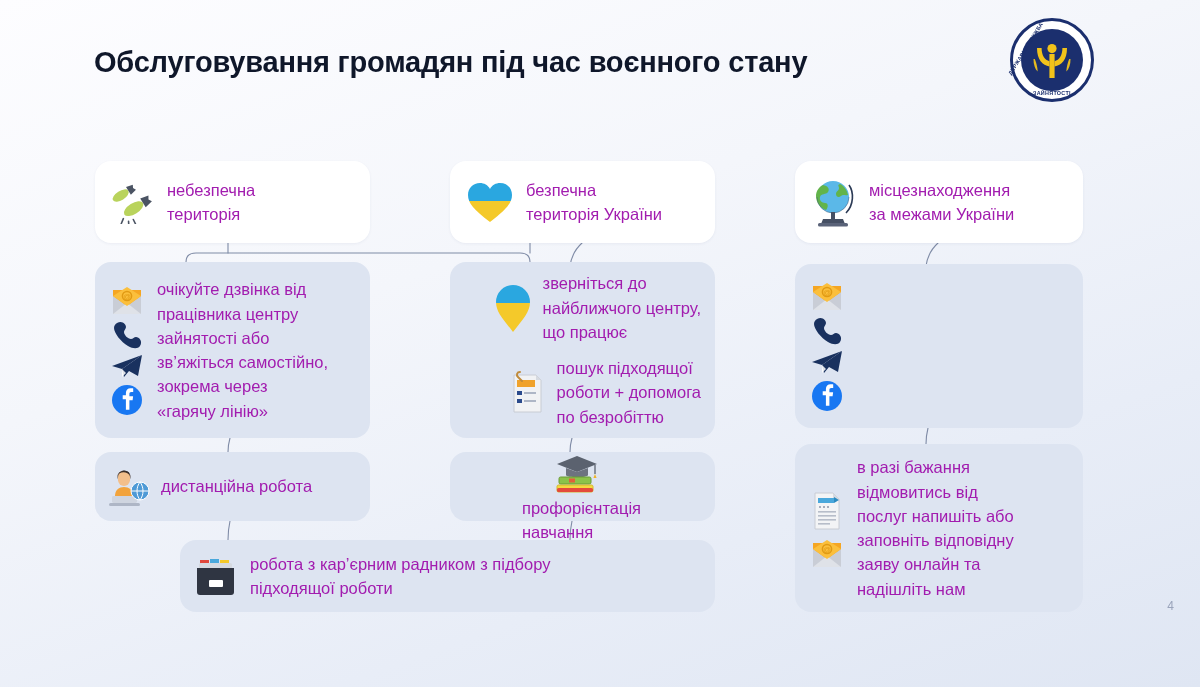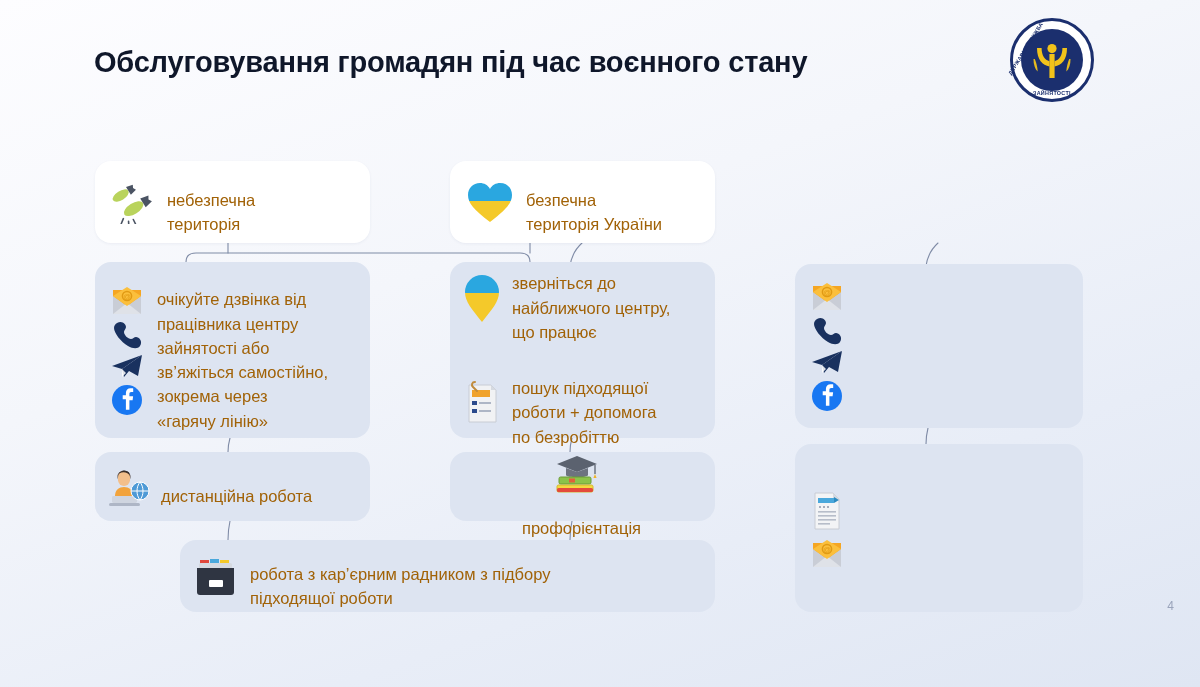--- a/index.html
+++ b/index.html
@@ -106,23 +106,22 @@
     justify-content: center;
     align-items: center;
     flex: 0 0 auto;
     margin-right: 10px;
   }
   .icon-col .ico + .ico { margin-top: 3px; }
 
   .card-text {
     font-size: 16.5px;
     line-height: 1.47;
-    color: #a16207;
+    color: #a21caf;
     white-space: pre-line;
-    margin-top: 20px;
   }
   .card.head .card-text { font-size: 16.5px; }
 
   .ico { display: block; flex: 0 0 auto; }
 
   .page-num {
     position: absolute;
     right: 26px;
     bottom: 74px;
     font-size: 12px;
@@ -255,21 +254,21 @@
         <circle cx="33" cy="25" r="9" fill="#4e9ad6"></circle>
         <g stroke="#ffffff" stroke-width="1" fill="none">
           <circle cx="33" cy="25" r="9"></circle>
           <path d="M24 25 h18 M33 16 c4 5 4 13 0 18 M33 16 c-4 5 -4 13 0 18"></path>
         </g>
       </svg>
     </div>
     <div class="card-text">дистанційна робота</div>
   </div>
 
-  <div class="card item" style="left:450px; top:262px; width:265px; height:176px; align-items:flex-start; flex-direction:column; justify-content:center; padding:10px 14px 10px 12px;">
+  <div class="card item" style="left:450px; top:262px; width:265px; height:176px; align-items:flex-end; flex-direction:column; justify-content:center; padding:10px 14px 10px 12px;">
     <div style="display:flex; align-items:center; margin-bottom:12px;">
       <div class="icon-col">
         <svg class="ico" width="40" height="50" viewBox="0 0 40 50">
           <defs>
             <clipPath id="pinClip">
               <path d="M20 49 C10 36 3 29 3 19 A17 17 0 0 1 37 19 C37 29 30 36 20 49Z"></path>
             </clipPath>
           </defs>
           <g clip-path="url(#pinClip)">
             <rect x="0" y="0" width="40" height="20" fill="#2aa7e0"></rect>
@@ -312,20 +311,36 @@
         <rect x="15" y="26.5" width="6" height="4" fill="#e0603a"></rect>
         <rect x="3" y="33" width="36" height="7" rx="1.6" fill="#f4d93e"></rect>
         <rect x="3" y="33" width="36" height="7" rx="1.6" fill="none" stroke="#d4b82a" stroke-width="1"></rect>
         <rect x="3" y="36" width="36" height="4" rx="1.6" fill="#e44a3c"></rect>
       </svg>
     </div>
     <div class="card-text">профорієнтація
 навчання</div>
   </div>
 
+  <div class="card head" style="left:795px; top:161px; width:288px; height:82px;">
+    <div class="icon-col">
+      <svg class="ico" width="50" height="52" viewBox="0 0 50 52">
+        <circle cx="24" cy="21" r="16" fill="#5bb8e8"></circle>
+        <path d="M14 9 c5 1 7 4 5 7 -2 3 -7 1 -8 5 -1 3 2 6 5 6 4 0 3 5 1 7 -6-2-10-8-10-14 0-5 3-9 7-11Z" fill="#62b44a"></path>
+        <path d="M31 8 c4 2 7 6 8 11 -3 1-5-1-7 1 -2 2-5 1-5-2 0-3 3-3 3-6 0-2-2-3 1-4Z" fill="#62b44a"></path>
+        <path d="M8 21 a16 16 0 0 0 32 0" fill="none" stroke="#3f5a7a" stroke-width="1" opacity=".5"></path>
+        <path d="M40 9 c5 7 5 20 -3 28" fill="none" stroke="#2b3a55" stroke-width="1.6"></path>
+        <rect x="22" y="36" width="4" height="7" fill="#454f63"></rect>
+        <path d="M14 43 h20 l2 5 H12Z" fill="#454f63"></path>
+        <rect x="9" y="47" width="30" height="3.5" rx="1.6" fill="#5a6379"></rect>
+      </svg>
+    </div>
+    <div class="card-text">місцезнаходження
+за межами України</div>
+  </div>
 
   <div class="card item" style="left:795px; top:264px; width:288px; height:164px;">
     <div class="icon-col">
       <svg class="ico" width="40" height="32" viewBox="0 0 40 32">
         <path d="M6 12 h28 v18 H6Z" fill="#c9cdd6"></path>
         <path d="M6 12 l14 10 14-10 v-6 H6Z" fill="#f5a623"></path>
         <path d="M6 30 l14-11 14 11Z" fill="#dfe2e8"></path>
         <path d="M20 3 l14 9 -14 10 -14-10Z" fill="#fbbf3c"></path>
         <circle cx="20" cy="12" r="4.6" fill="none" stroke="#e09a14" stroke-width="1.5"></circle>
         <text x="20" y="15.4" font-size="7.5" text-anchor="middle" fill="#e09a14" font-family="'Liberation Sans',sans-serif">@</text>
@@ -362,20 +377,26 @@
       </svg>
       <svg class="ico" width="40" height="32" viewBox="0 0 40 32">
         <path d="M6 12 h28 v18 H6Z" fill="#c9cdd6"></path>
         <path d="M6 12 l14 10 14-10 v-6 H6Z" fill="#f5a623"></path>
         <path d="M6 30 l14-11 14 11Z" fill="#dfe2e8"></path>
         <path d="M20 3 l14 9 -14 10 -14-10Z" fill="#fbbf3c"></path>
         <circle cx="20" cy="12" r="4.6" fill="none" stroke="#e09a14" stroke-width="1.5"></circle>
         <text x="20" y="15.4" font-size="7.5" text-anchor="middle" fill="#e09a14" font-family="'Liberation Sans',sans-serif">@</text>
       </svg>
     </div>
+    <div class="card-text">в разі бажання
+відмовитись від
+послуг напишіть або
+заповніть відповідну
+заяву онлайн та
+надішліть нам</div>
   </div>
 
   <div class="card item" style="left:180px; top:540px; width:535px; height:72px;">
     <div class="icon-col">
       <svg class="ico" width="48" height="44" viewBox="0 0 48 44">
         <rect x="8" y="6" width="9" height="8" fill="#e0483c"></rect>
         <rect x="18" y="5" width="9" height="9" fill="#4aa8dc"></rect>
         <rect x="28" y="6" width="9" height="8" fill="#f4c92a"></rect>
         <rect x="7" y="9" width="33" height="7" rx="1.5" fill="#d6dae1"></rect>
         <path d="M5 14 h37 v24 a3 3 0 0 1 -3 3 H8 a3 3 0 0 1 -3 -3Z" fill="#2f3542"></path>

